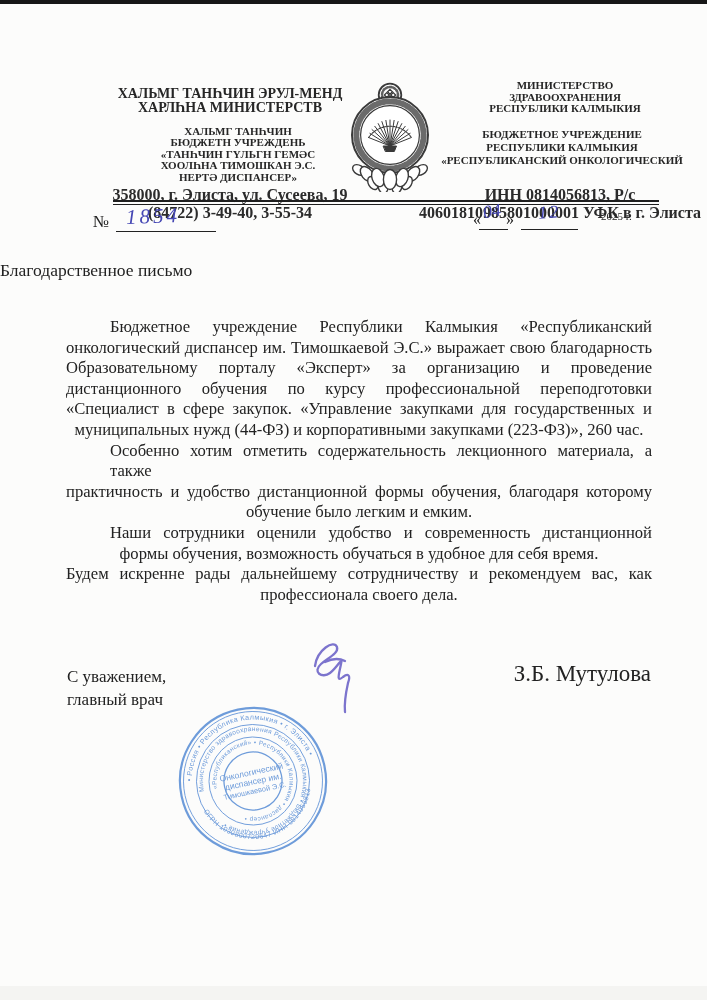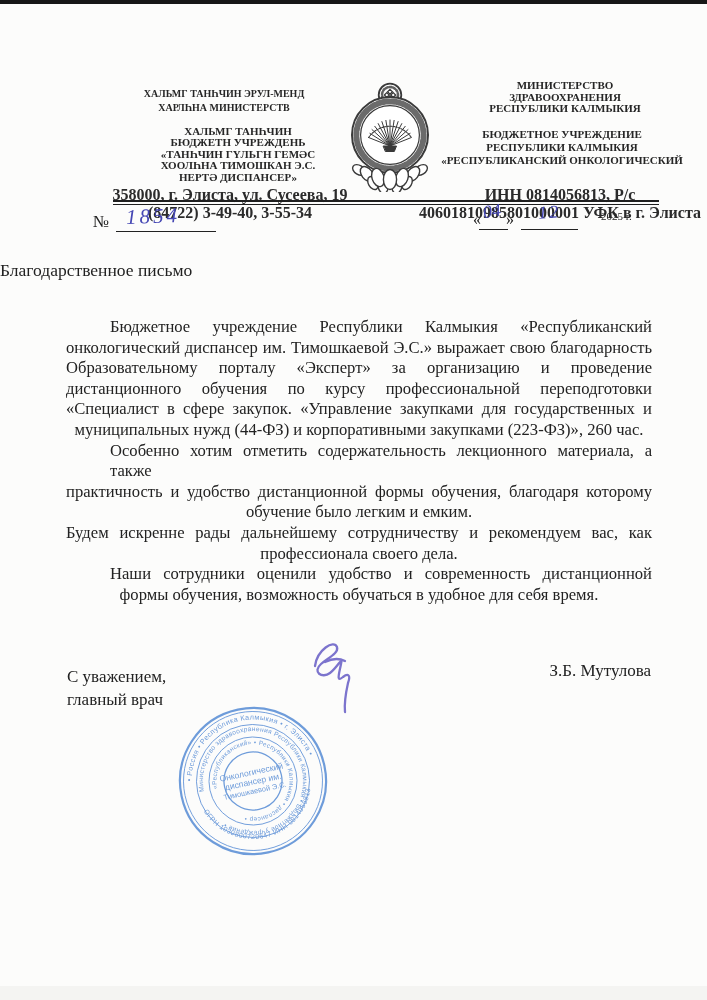--- a/index.html
+++ b/index.html
@@ -6,21 +6,21 @@
   .page{
     position:relative;width:707px;height:1000px;overflow:hidden;
     background:#fcfcfb;color:#222;
     font-family:"Liberation Serif","DejaVu Serif",serif;
   }
   .top-strip{position:absolute;left:0;top:0;width:707px;height:4px;background:#171717;}
   .bottom-tint{position:absolute;left:0;bottom:0;width:707px;height:14px;background:#f4f4f2;}
 
   
   .hdr{position:absolute;text-align:center;font-weight:bold;color:#262626;}
-  .hdr-left-ministry{left:92px;top:87px;width:264px;font-size:10px;line-height:13.5px;}
+  .hdr-left-ministry{left:98px;top:87px;width:264px;font-size:14px;line-height:13.5px;}
   .hdr-left-org{left:106px;top:126px;width:264px;font-size:11px;line-height:11.4px;}
   .hdr-right-ministry{left:428px;top:80px;width:274px;font-size:11px;line-height:11.5px;text-align:center;}
   .hdr-right-org{left:418px;top:128px;width:288px;font-size:11px;line-height:12.8px;}
   .addr{position:absolute;top:186px;font-weight:bold;font-size:16px;color:#2b2b2b;text-align:center;}
   .addr-left{left:92px;width:276px;}
   .addr-right{left:412px;width:296px;}
   .dbl-rule{position:absolute;left:113px;top:200px;width:546px;height:2px;
     border-top:2.5px solid #1f1f1f;border-bottom:1.5px solid #1f1f1f;}
 
   .emblem{position:absolute;left:344px;top:82px;}
@@ -41,21 +41,21 @@
   .doc-title{position:absolute;left:0;top:260px;width:707px;font-size:17.5px;}
 
   
   .body-block{position:absolute;left:66px;top:317px;width:586px;font-size:16.6px;line-height:20.6px;}
   .jline{text-align:justify;text-align-last:justify;}
   .lline{text-align:center;}
   .ind{padding-left:44px;}
 
   
   .signoff-left{position:absolute;left:67px;top:649px;font-size:17px;line-height:22.5px;margin-top:17px;}
-  .signer{position:absolute;right:56px;top:661px;font-size:17px;}
+  .signer{position:absolute;right:56px;top:661px;font-size:23px;}
   .signature-svg{position:absolute;left:303px;top:634px;}
 
   .stamp{position:absolute;left:175px;top:703px;opacity:.88;}
   .stamp text{font-family:"Liberation Sans","DejaVu Sans",sans-serif;fill:#5b8fd6;}
 </style>
 </head>
 <body>
 
 <div class="page">
   <div class="top-strip"></div>
@@ -160,26 +160,26 @@
       <div class="jline">дистанционного обучения по курсу профессиональной переподготовки</div>
       <div class="jline">«Специалист в сфере закупок. «Управление закупками для государственных и</div>
       <div class="lline">муниципальных нужд (44-ФЗ) и корпоративными закупками (223-ФЗ)», 260 час.</div>
     </div>
     <div>
       <div class="jline ind">Особенно хотим отметить содержательность лекционного материала, а также</div>
       <div class="jline">практичность и удобство дистанционной формы обучения, благодаря которому</div>
       <div class="lline">обучение было легким и емким.</div>
     </div>
     <div>
+      <div class="jline ind">Наши сотрудники оценили удобство и современность дистанционной</div>
+      <div class="lline">формы обучения, возможность обучаться в удобное для себя время.</div>
+    </div>
+    <div>
       <div class="jline">Будем искренне рады дальнейшему сотрудничеству и рекомендуем вас, как</div>
       <div class="lline">профессионала своего дела.</div>
-    </div>
-    <div>
-      <div class="jline ind">Наши сотрудники оценили удобство и современность дистанционной</div>
-      <div class="lline">формы обучения, возможность обучаться в удобное для себя время.</div>
     </div>
   </div>
 
   <div class="signoff-left">
     <div>С уважением,</div>
     <div>главный врач</div>
   </div>
   <div class="signer">З.Б. Мутулова</div>
 
   <svg class="signature-svg" width="80" height="90" viewBox="0 0 80 90">

